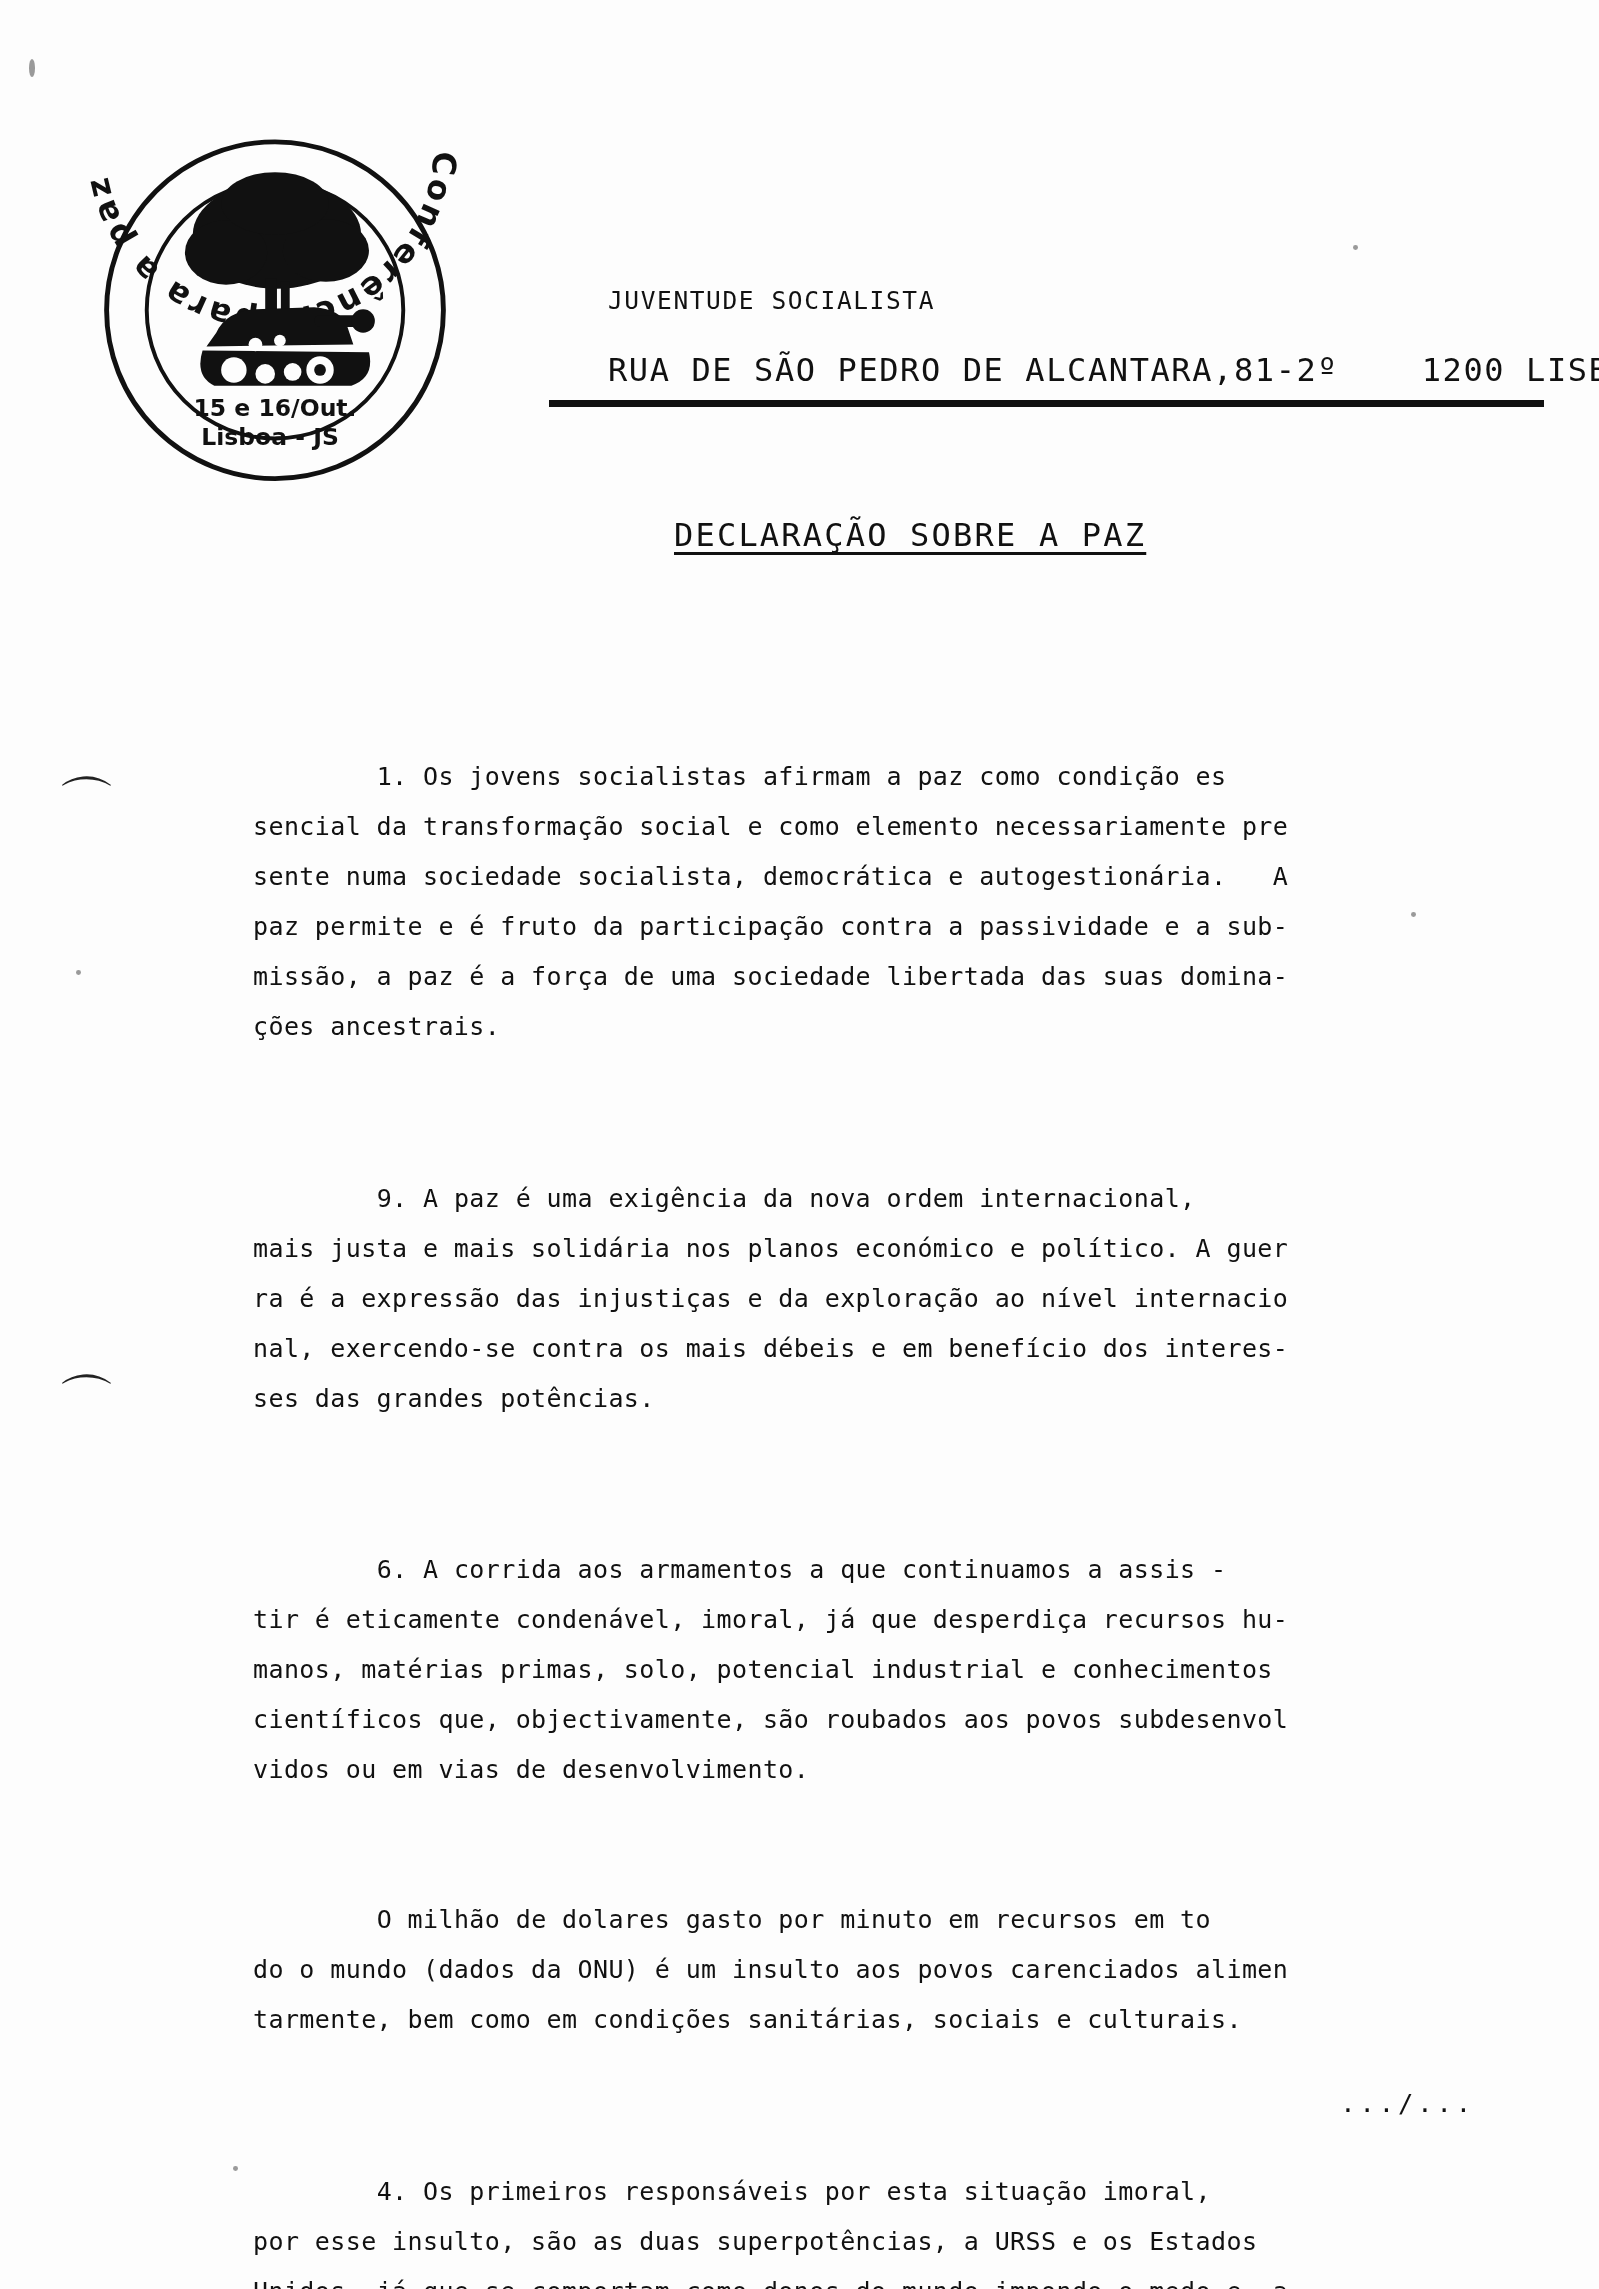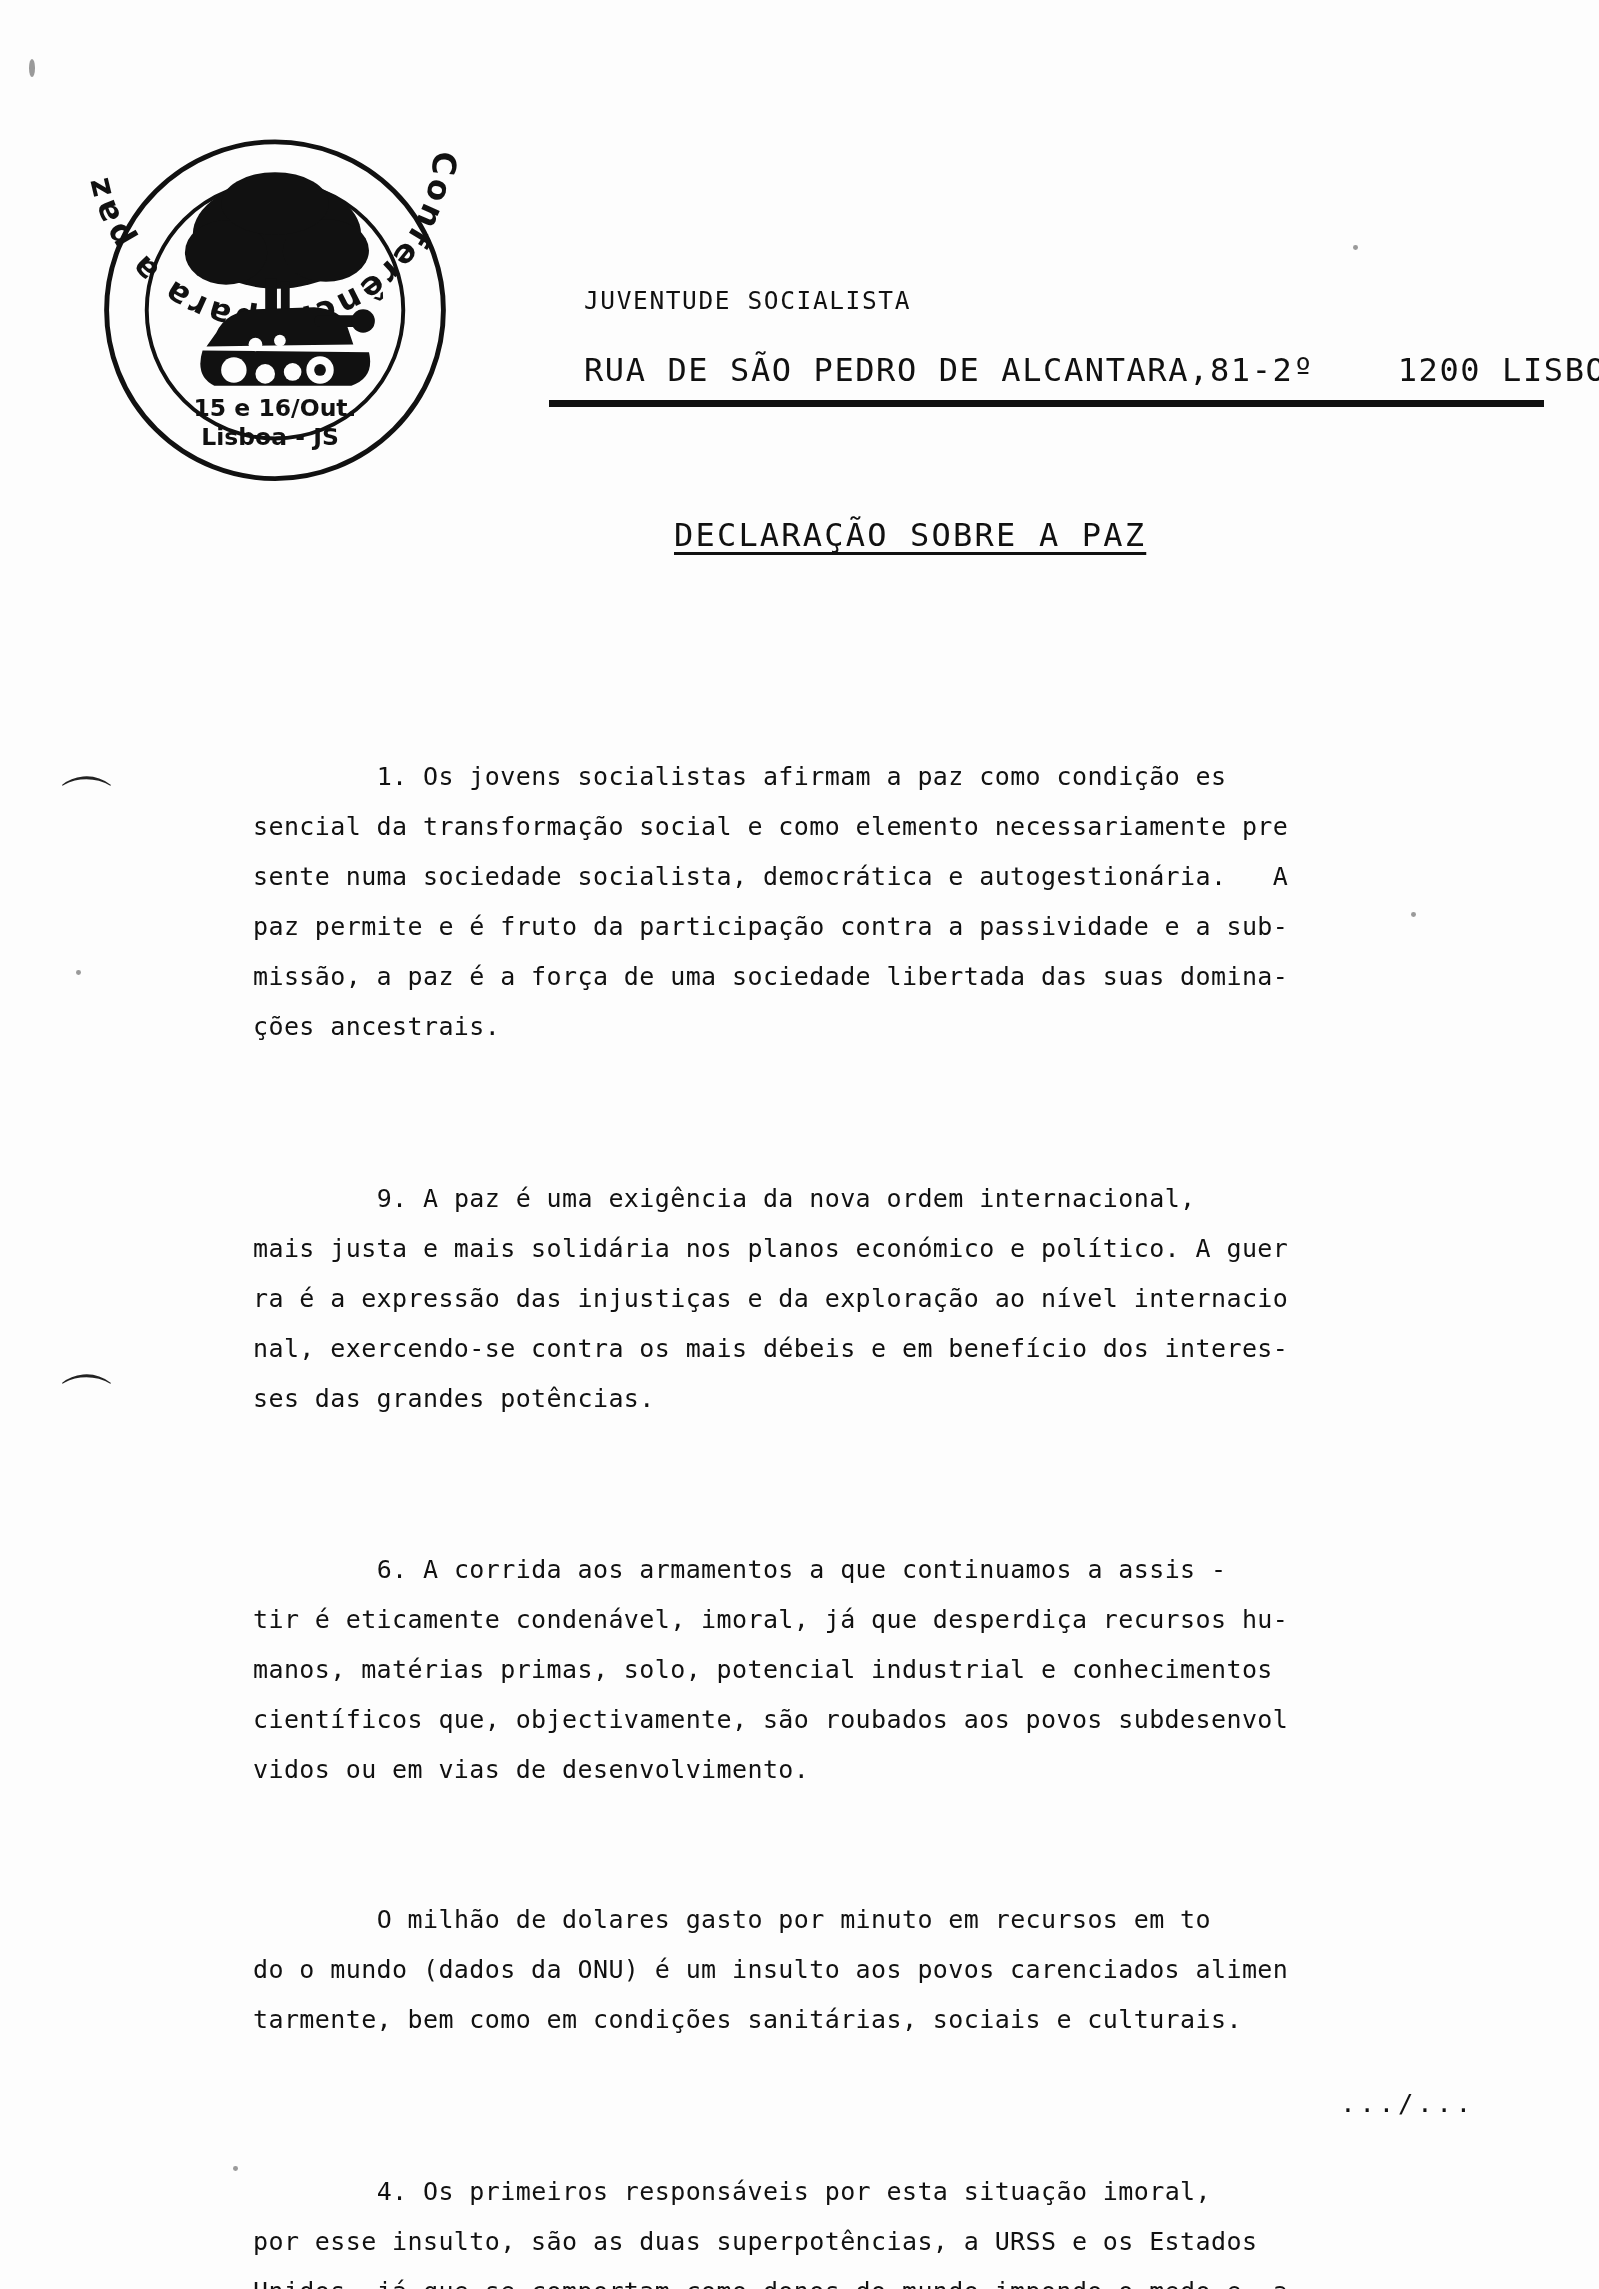--- a/index.html
+++ b/index.html
@@ -30,21 +30,21 @@
     position: absolute;
     left: 69px;
     top: 88px;
     width: 412px;
     height: 421px;
   }
   .logo svg { display: block; }
 
   .org-block {
     position: absolute;
-    left: 584px;
+    left: 608px;
     top: 284px;
     width: 941px;
   }
   .org-name {
     font-size: 24.5px;
     letter-spacing: 1.6px;
     line-height: 33px;
     white-space: pre;
   }
   .org-address {

